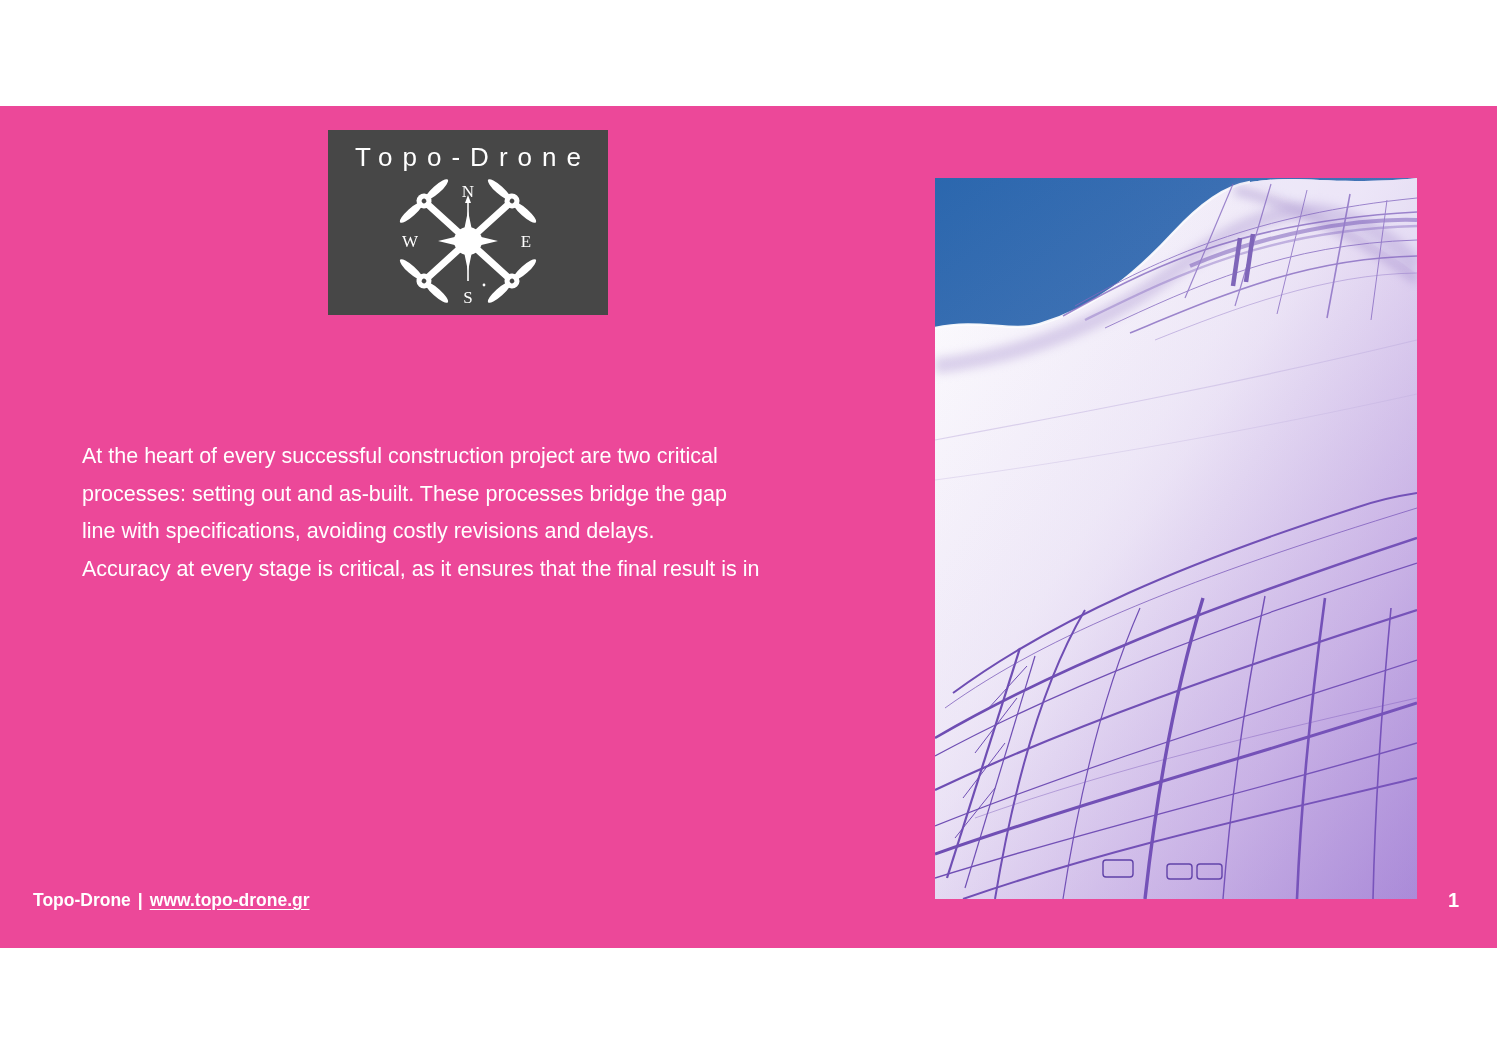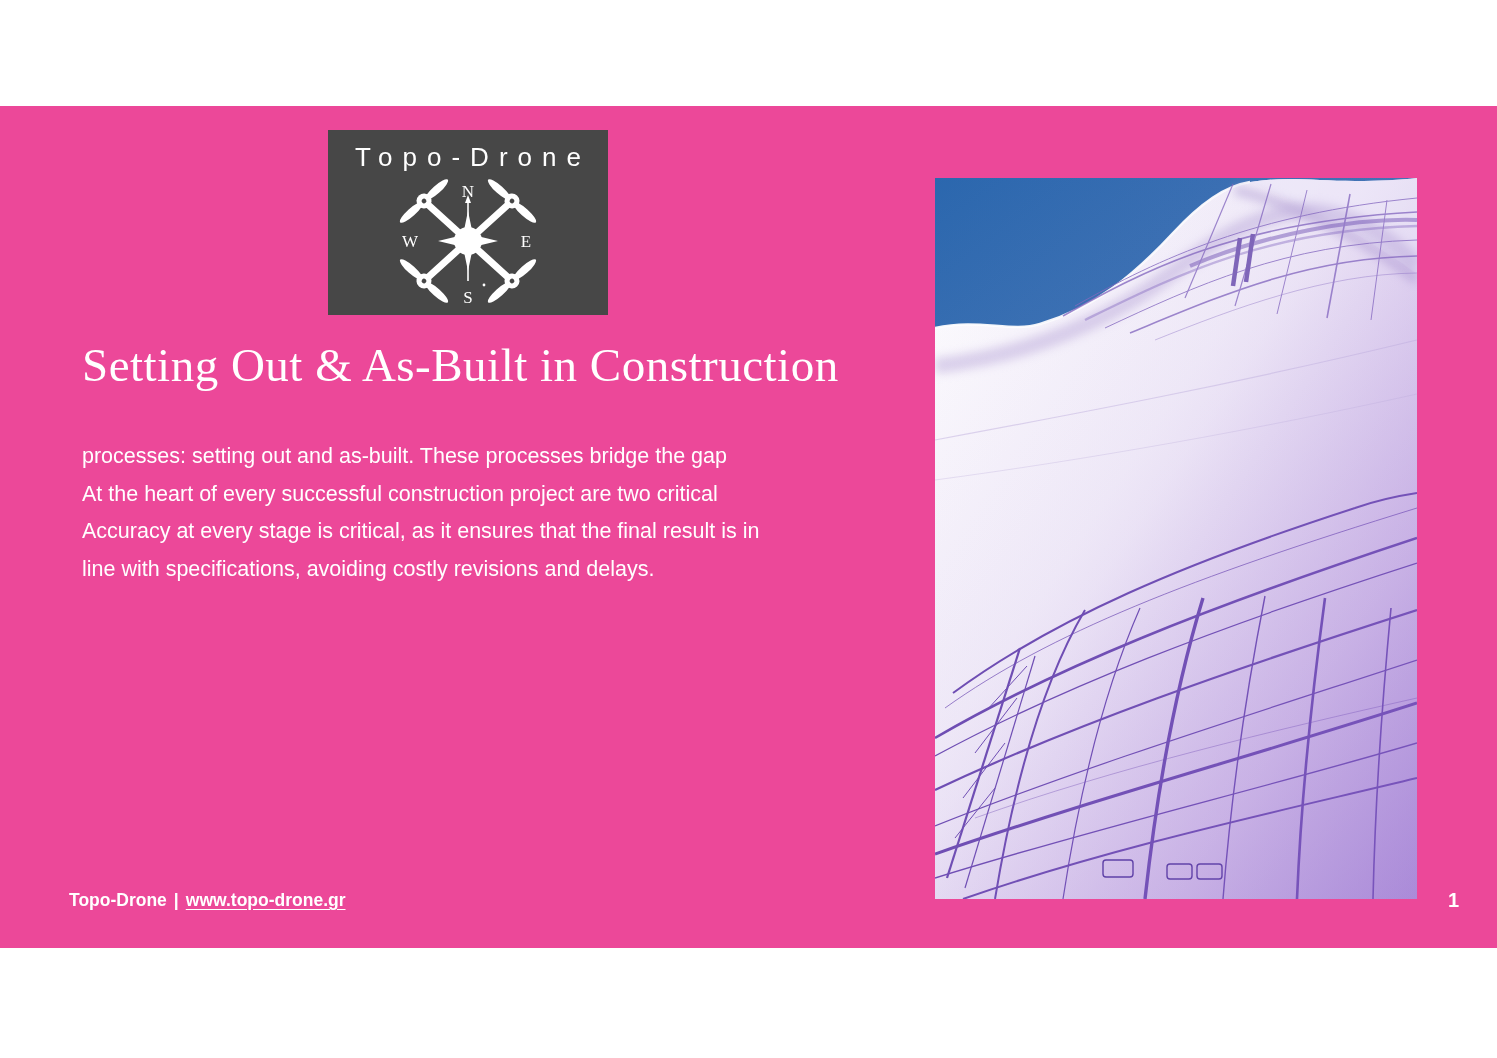--- a/index.html
+++ b/index.html
@@ -31,21 +31,21 @@
   }
   
   .body-text {
     position:absolute; left:82px; top:332px; width:780px;
     color:#ffffff; font-size:21.5px; line-height:37.6px; font-weight:400;
   }
   .body-line { white-space:nowrap; }
   
   .footer {
     position:absolute; left:33px; top:784px;
-    color:#ffffff; font-size:17.5px; font-weight:700; white-space:nowrap;margin-left:36px;
+    color:#ffffff; font-size:17.5px; font-weight:700; white-space:nowrap;
   }
   .footer a { color:#ffffff; text-decoration:underline; text-underline-offset:3px; }
   .footer .sep { padding:0 7px; font-weight:700; }
   
   .page-number {
     position:absolute; right:38px; bottom:36px;
     color:#ffffff; font-size:20px; font-weight:700;
   }
   
   .photo {
@@ -112,27 +112,26 @@
         <g fill="#ffffff" font-family="Liberation Serif, serif" font-size="17" text-anchor="middle">
           <text x="0" y="-44">N</text>
           <text x="58" y="6">E</text>
           <text x="0" y="62">S</text>
           <text x="-58" y="6">W</text>
         </g>
         <circle cx="16" cy="44" r="1.4" fill="#ffffff"></circle>
       </svg>
     </div>
 
-    <h1 class="slide-title">Setting Out &amp; As-Built in Construction</h1>
 
     <div class="body-text">
+      <div class="body-line">At the heart of every successful construction project are two critical</div>
       <div class="body-line">processes: setting out and as-built. These processes bridge the gap</div>
-      <div class="body-line">At the heart of every successful construction project are two critical</div>
+      <div class="body-line">line with specifications, avoiding costly revisions and delays.</div>
       <div class="body-line">Accuracy at every stage is critical, as it ensures that the final result is in</div>
-      <div class="body-line">line with specifications, avoiding costly revisions and delays.</div>
     </div>
 
     <div class="photo">
       <svg viewBox="0 0 482 721" preserveAspectRatio="none">
         <defs>
           <linearGradient id="sky" x1="0" y1="0" x2="1" y2="1">
             <stop offset="0" stop-color="#2b67ae"></stop>
             <stop offset="1" stop-color="#5280ba"></stop>
           </linearGradient>
           <linearGradient id="paper" x1="0" y1="0" x2="1" y2="1">

